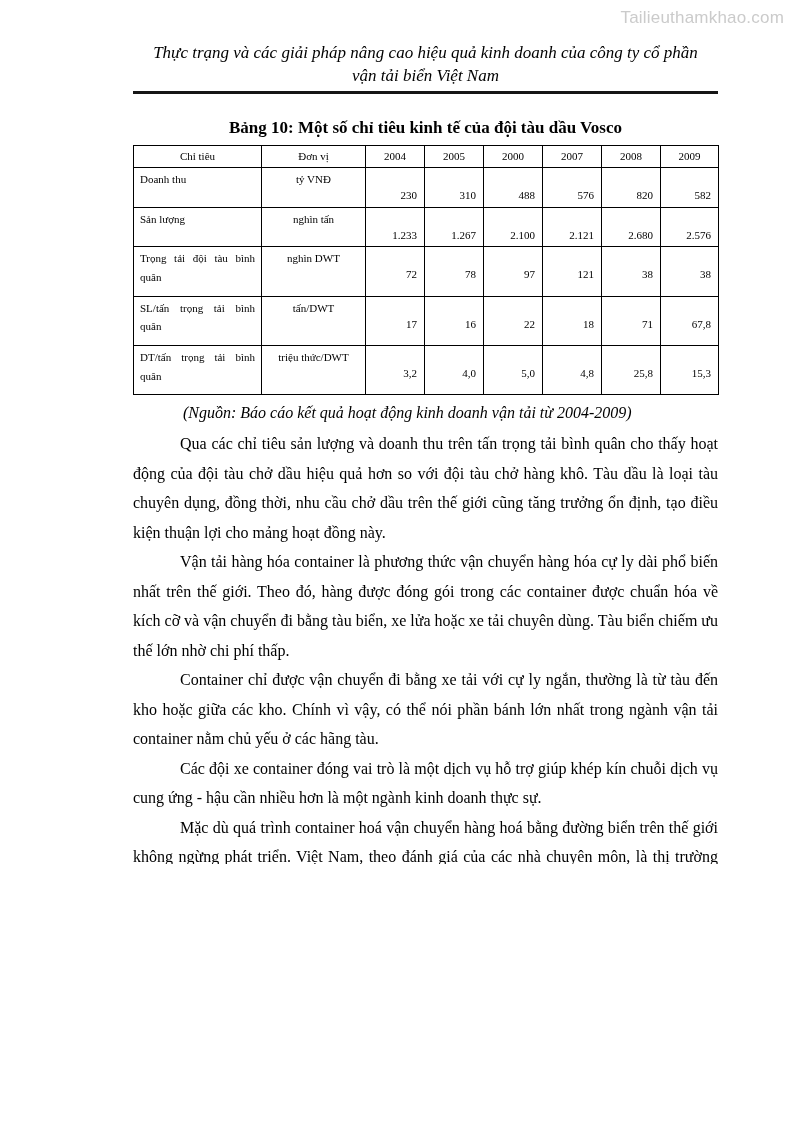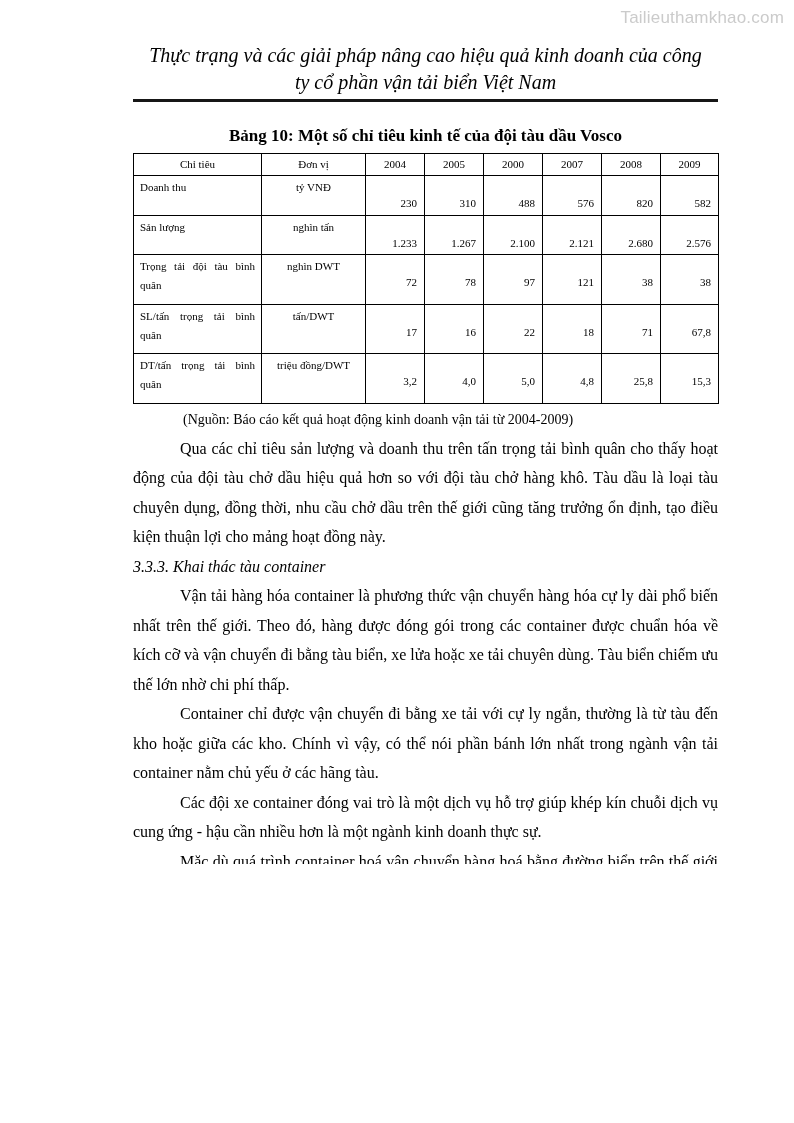--- a/index.html
+++ b/index.html
@@ -18,21 +18,21 @@
     text-shadow: 1px 1px 0 #ffffff;
     letter-spacing: 0.2px;
   }
 
   .content { position: absolute; left: 133px; top: 0; width: 585px; }
 
   .running-header {
     margin-top: 42px;
     text-align: center;
     font-style: italic;
-    font-size: 20px;
+    font-size: 17px;
     line-height: 1.35;
     padding: 0 12px;
   }
   .header-rule { margin-top: 3px; border-top: 3px solid #161616; height: 0; }
 
   .table-caption {
     margin-top: 24px;
     text-align: center;
     font-weight: bold;
     font-size: 17px;
@@ -56,21 +56,22 @@
     text-align: center;
     padding: 1px 4px;
   }
   td.lbl  { text-align: justify; padding: 2px 6px; }
   td.lbl.tall { padding-bottom: 9px; }
   td.unit { text-align: center;  padding: 2px 3px; white-space: nowrap; }
   td.num  { text-align: right;   padding: 18px 7px 2px 2px; }
 
   .source {
     margin-top: 5px;
-    font-size: 14px;
+    font-style: italic;
+    font-size: 16px;
     line-height: 1.6;
     padding-left: 50px;
   }
 
   .para {
     margin: 0;
     font-size: 16px;
     line-height: 29.5px;
     text-align: justify;
     text-indent: 47px;
@@ -170,35 +171,34 @@
           <td class="unit">tấn/DWT</td>
           <td class="num">17</td>
           <td class="num">16</td>
           <td class="num">22</td>
           <td class="num">18</td>
           <td class="num">71</td>
           <td class="num">67,8</td>
         </tr>
         <tr>
           <td class="lbl tall">DT/tấn trọng tải bình quân</td>
-          <td class="unit">triệu đồng/DWT</td>
+          <td class="unit">triệu thức/DWT</td>
           <td class="num">3,2</td>
           <td class="num">4,0</td>
           <td class="num">5,0</td>
           <td class="num">4,8</td>
           <td class="num">25,8</td>
           <td class="num">15,3</td>
         </tr>
       </tbody>
     </table>
 
     <div class="source">(Nguồn: Báo cáo kết quả hoạt động kinh doanh vận tải từ 2004-2009)</div>
 
     <p class="para first">Qua các chỉ tiêu sản lượng và doanh thu trên tấn trọng tải bình quân cho thấy hoạt động của đội tàu chở dầu hiệu quả hơn so với đội tàu chở hàng khô. Tàu dầu là loại tàu chuyên dụng, đồng thời, nhu cầu chở dầu trên thế giới cũng tăng trưởng ổn định, tạo điều kiện thuận lợi cho mảng hoạt đồng này.</p>
-    <p class="section-heading">3.3.3. Khai thác tàu container</p>
     <p class="para">Vận tải hàng hóa container là phương thức vận chuyển hàng hóa cự ly dài phổ biến nhất trên thế giới. Theo đó, hàng được đóng gói trong các container được chuẩn hóa về kích cỡ và vận chuyển đi bằng tàu biển, xe lửa hoặc xe tải chuyên dùng. Tàu biển chiếm ưu thế lớn nhờ chi phí thấp.</p>
     <p class="para">Container chỉ được vận chuyển đi bằng xe tải với cự ly ngắn, thường là từ tàu đến kho hoặc giữa các kho. Chính vì vậy, có thể nói phần bánh lớn nhất trong ngành vận tải container nằm chủ yếu ở các hãng tàu.</p>
     <p class="para">Các đội xe container đóng vai trò là một dịch vụ hỗ trợ giúp khép kín chuỗi dịch vụ cung ứng - hậu cần nhiều hơn là một ngành kinh doanh thực sự.</p>
     <p class="para">Mặc dù quá trình container hoá vận chuyển hàng hoá bằng đường biển trên thế giới không ngừng phát triển. Việt Nam, theo đánh giá của các nhà chuyên môn, là thị trường mới mẻ, sôi động nhất của quá trình container hoá vận chuyển hàng hoá bằng đường biển trên thế giới trong giai đoạn hiện nay. Nhưng đến tận cuối năm 2008, đội tàu container của Vosco mới được thành lập. Cụ thể, cuối tháng 11</p>
 
   </div>
 
   <div class="footer">
     <div class="footer-author">Phạm Thị Thùy Linh – Nhật 2 – QTKD B – K45</div>
   </div>

